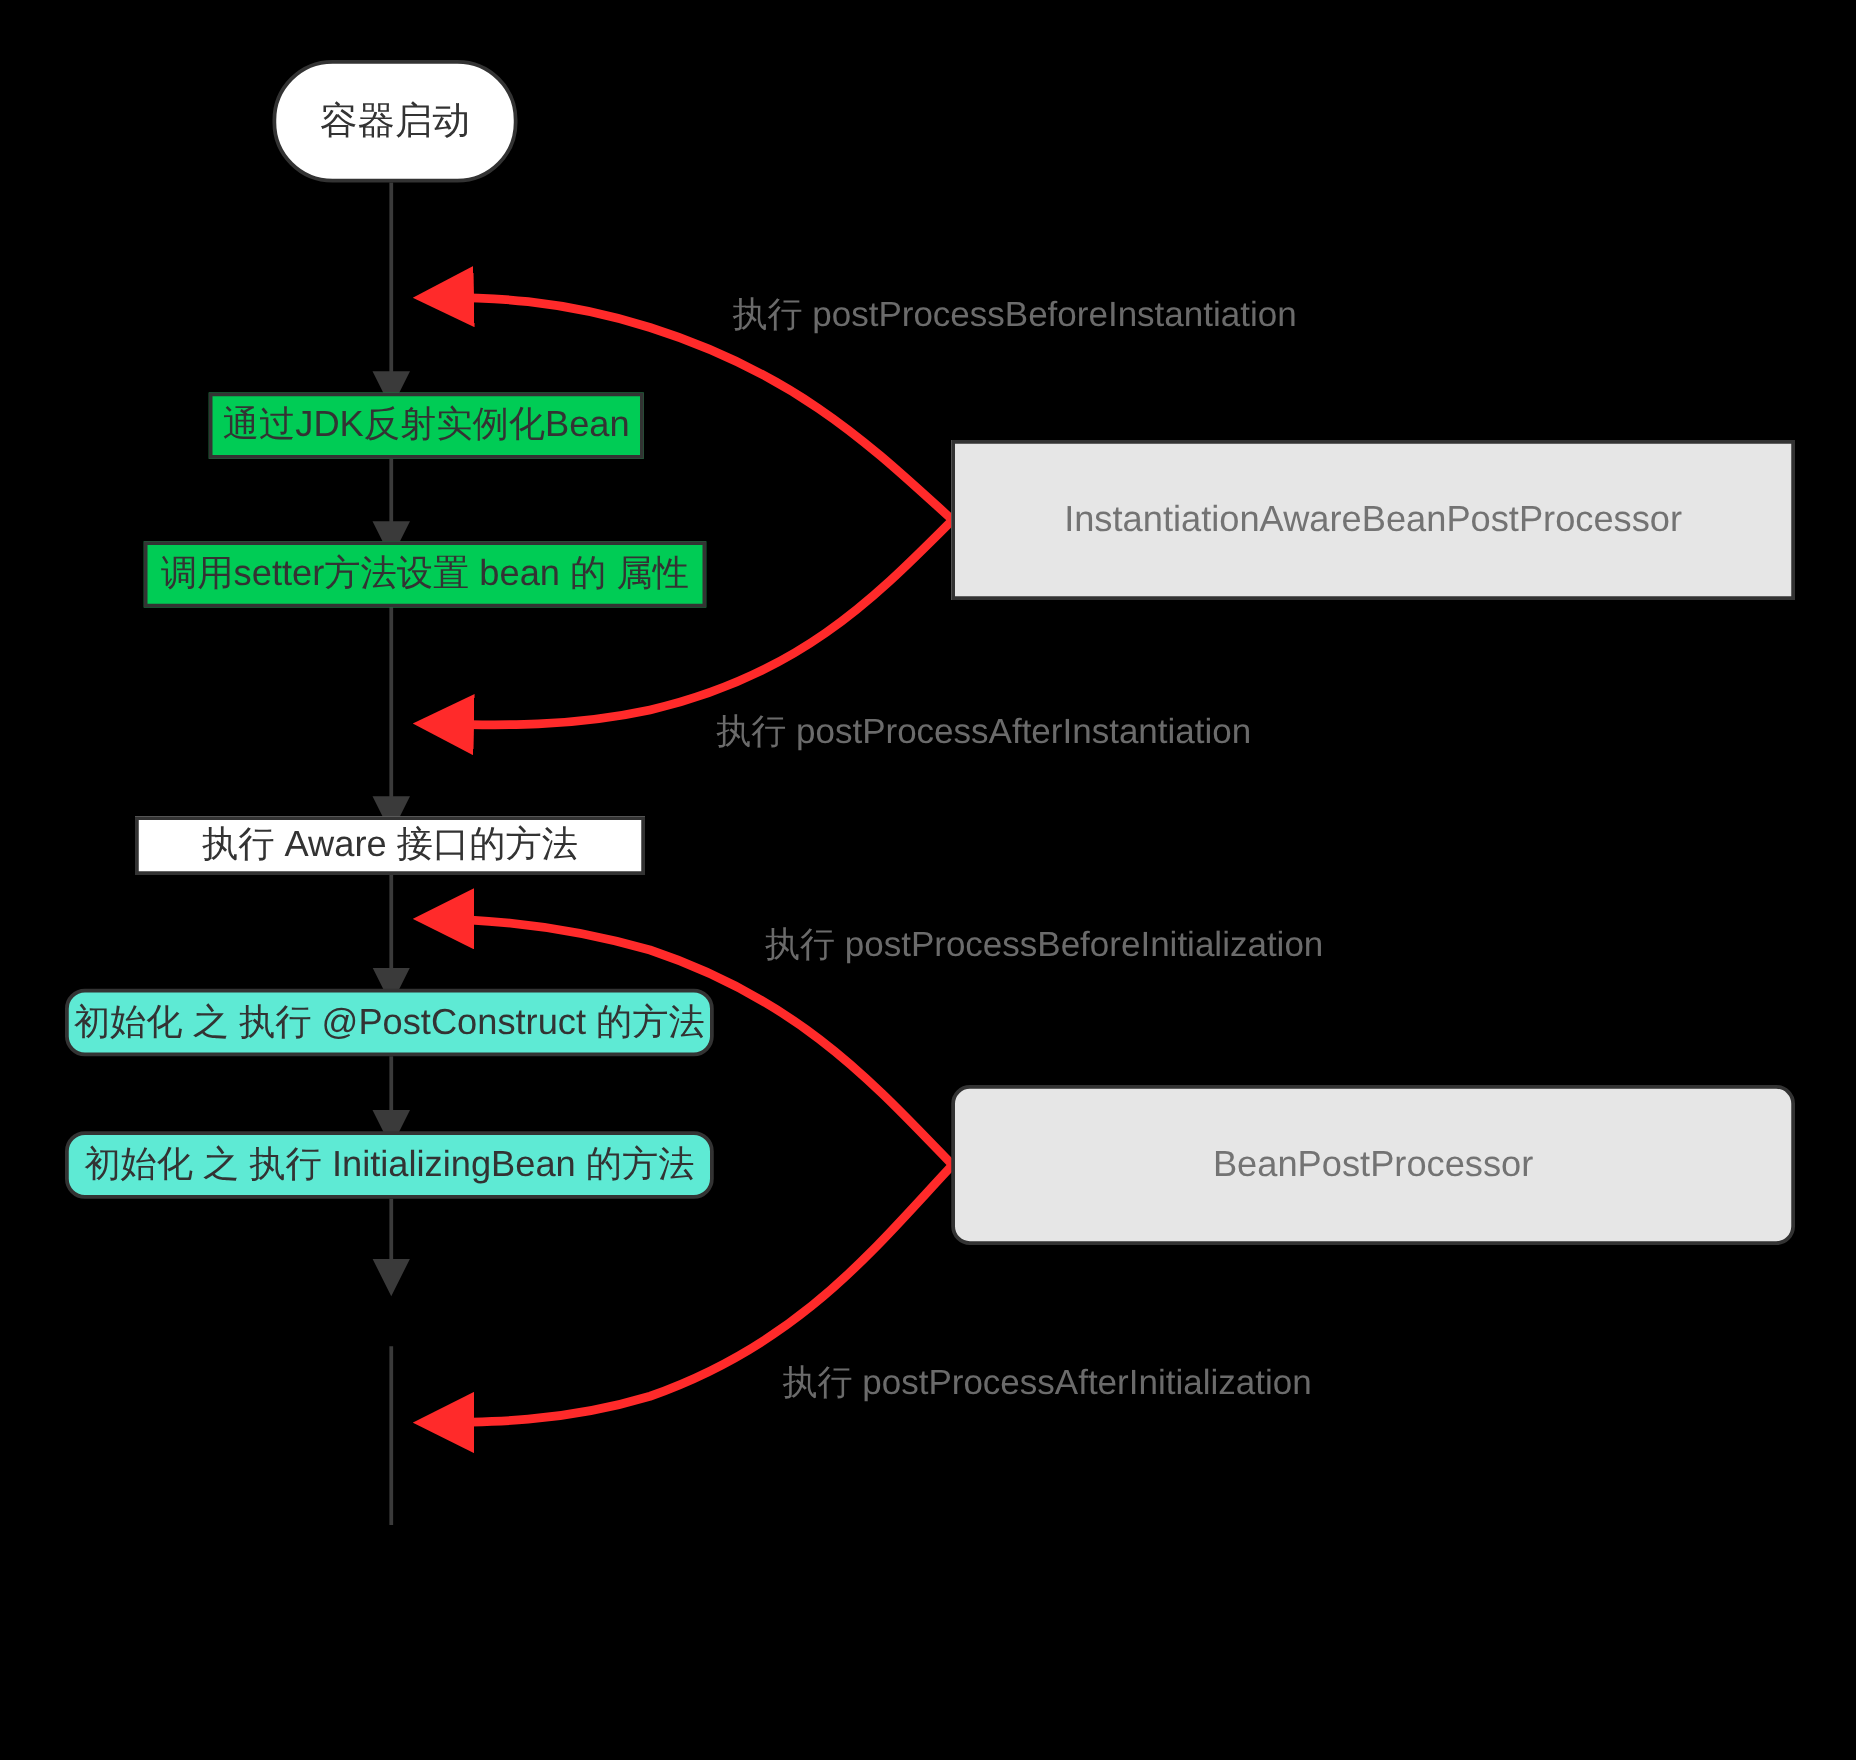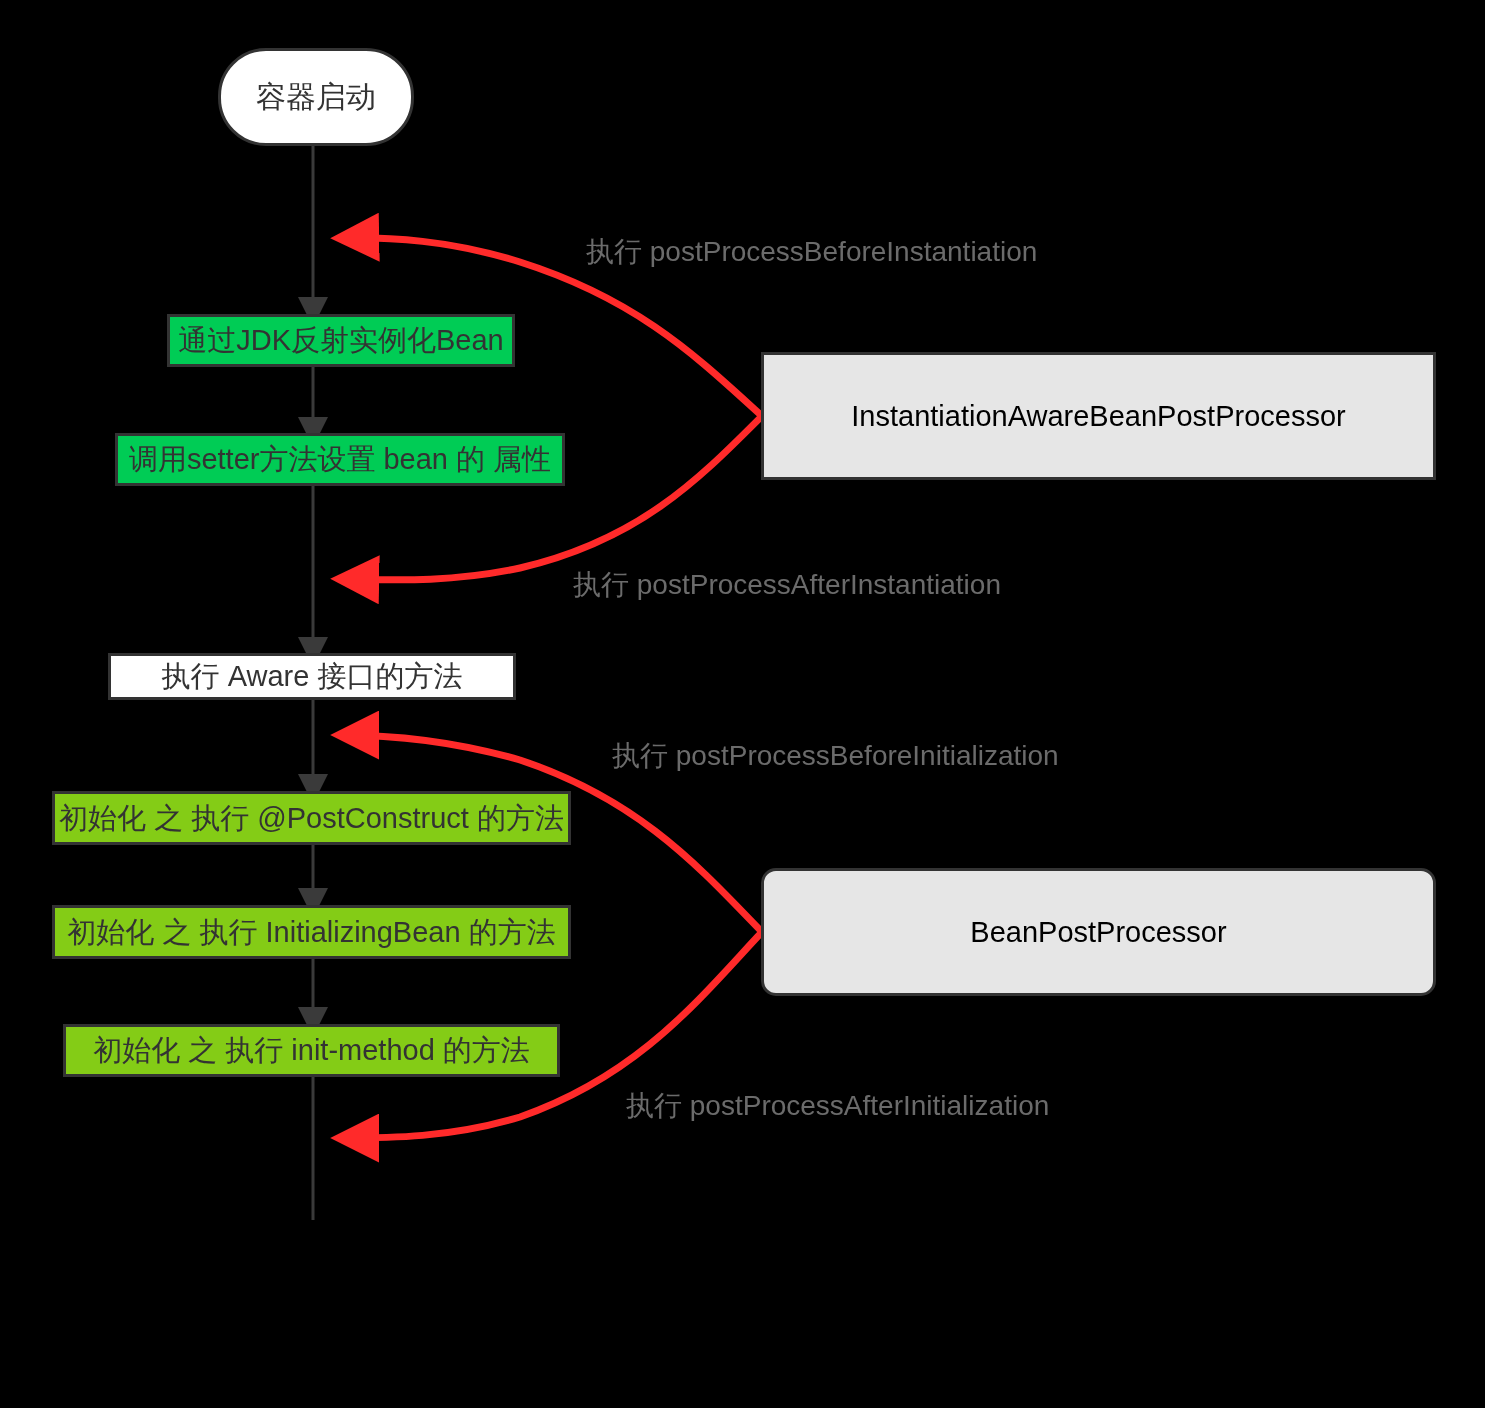--- a/index.html
+++ b/index.html
@@ -43,27 +43,28 @@
   .node-green {
     background: #00CC55;
     font-size: 29px;
     margin-left: 28px;
   }
   .node-white {
     background: #ffffff;
     font-size: 29px;
   }
   .node-purple {
-    background: #84cc16;
+    background: #5eead4;
     font-size: 29px;
+    border-radius: 16px;
   }
   .node-gray {
     background: #E6E6E6;
     font-size: 29px;
-    color: #000000;
+    color: #737373;
   }
   .node-dots {
     background: #ffffff;
     font-size: 29px;
     color: #333333;
     letter-spacing: 0.18em;
     align-items: flex-end;
     padding-bottom: 4px;
   }
   .edge-label {
@@ -127,23 +128,20 @@
   </div>
 
   <div class="node node-purple" style="left:52px; top:791px; width:519px; height:54px;">
     <span>初始化 之 执行 @PostConstruct 的方法</span>
   </div>
 
   <div class="node node-purple" style="left:52px; top:905px; width:519px; height:54px;">
     <span>初始化 之 执行 InitializingBean 的方法</span>
   </div>
 
-  <div class="node node-purple" style="left:63px; top:1024px; width:497px; height:53px;">
-    <span>初始化 之 执行 init-method 的方法</span>
-  </div>
 
   <div class="node node-dots" style="left:64px; top:1311px; width:496px; height:53px;">
     <span>。 。 。 。 。 。</span>
   </div>
 
   <div class="node node-gray" style="left:761px; top:352px; width:675px; height:128px;">
     <span>InstantiationAwareBeanPostProcessor</span>
   </div>
 
   <div class="node node-gray" style="left:761px; top:868px; width:675px; height:128px;border-radius:15px;">

